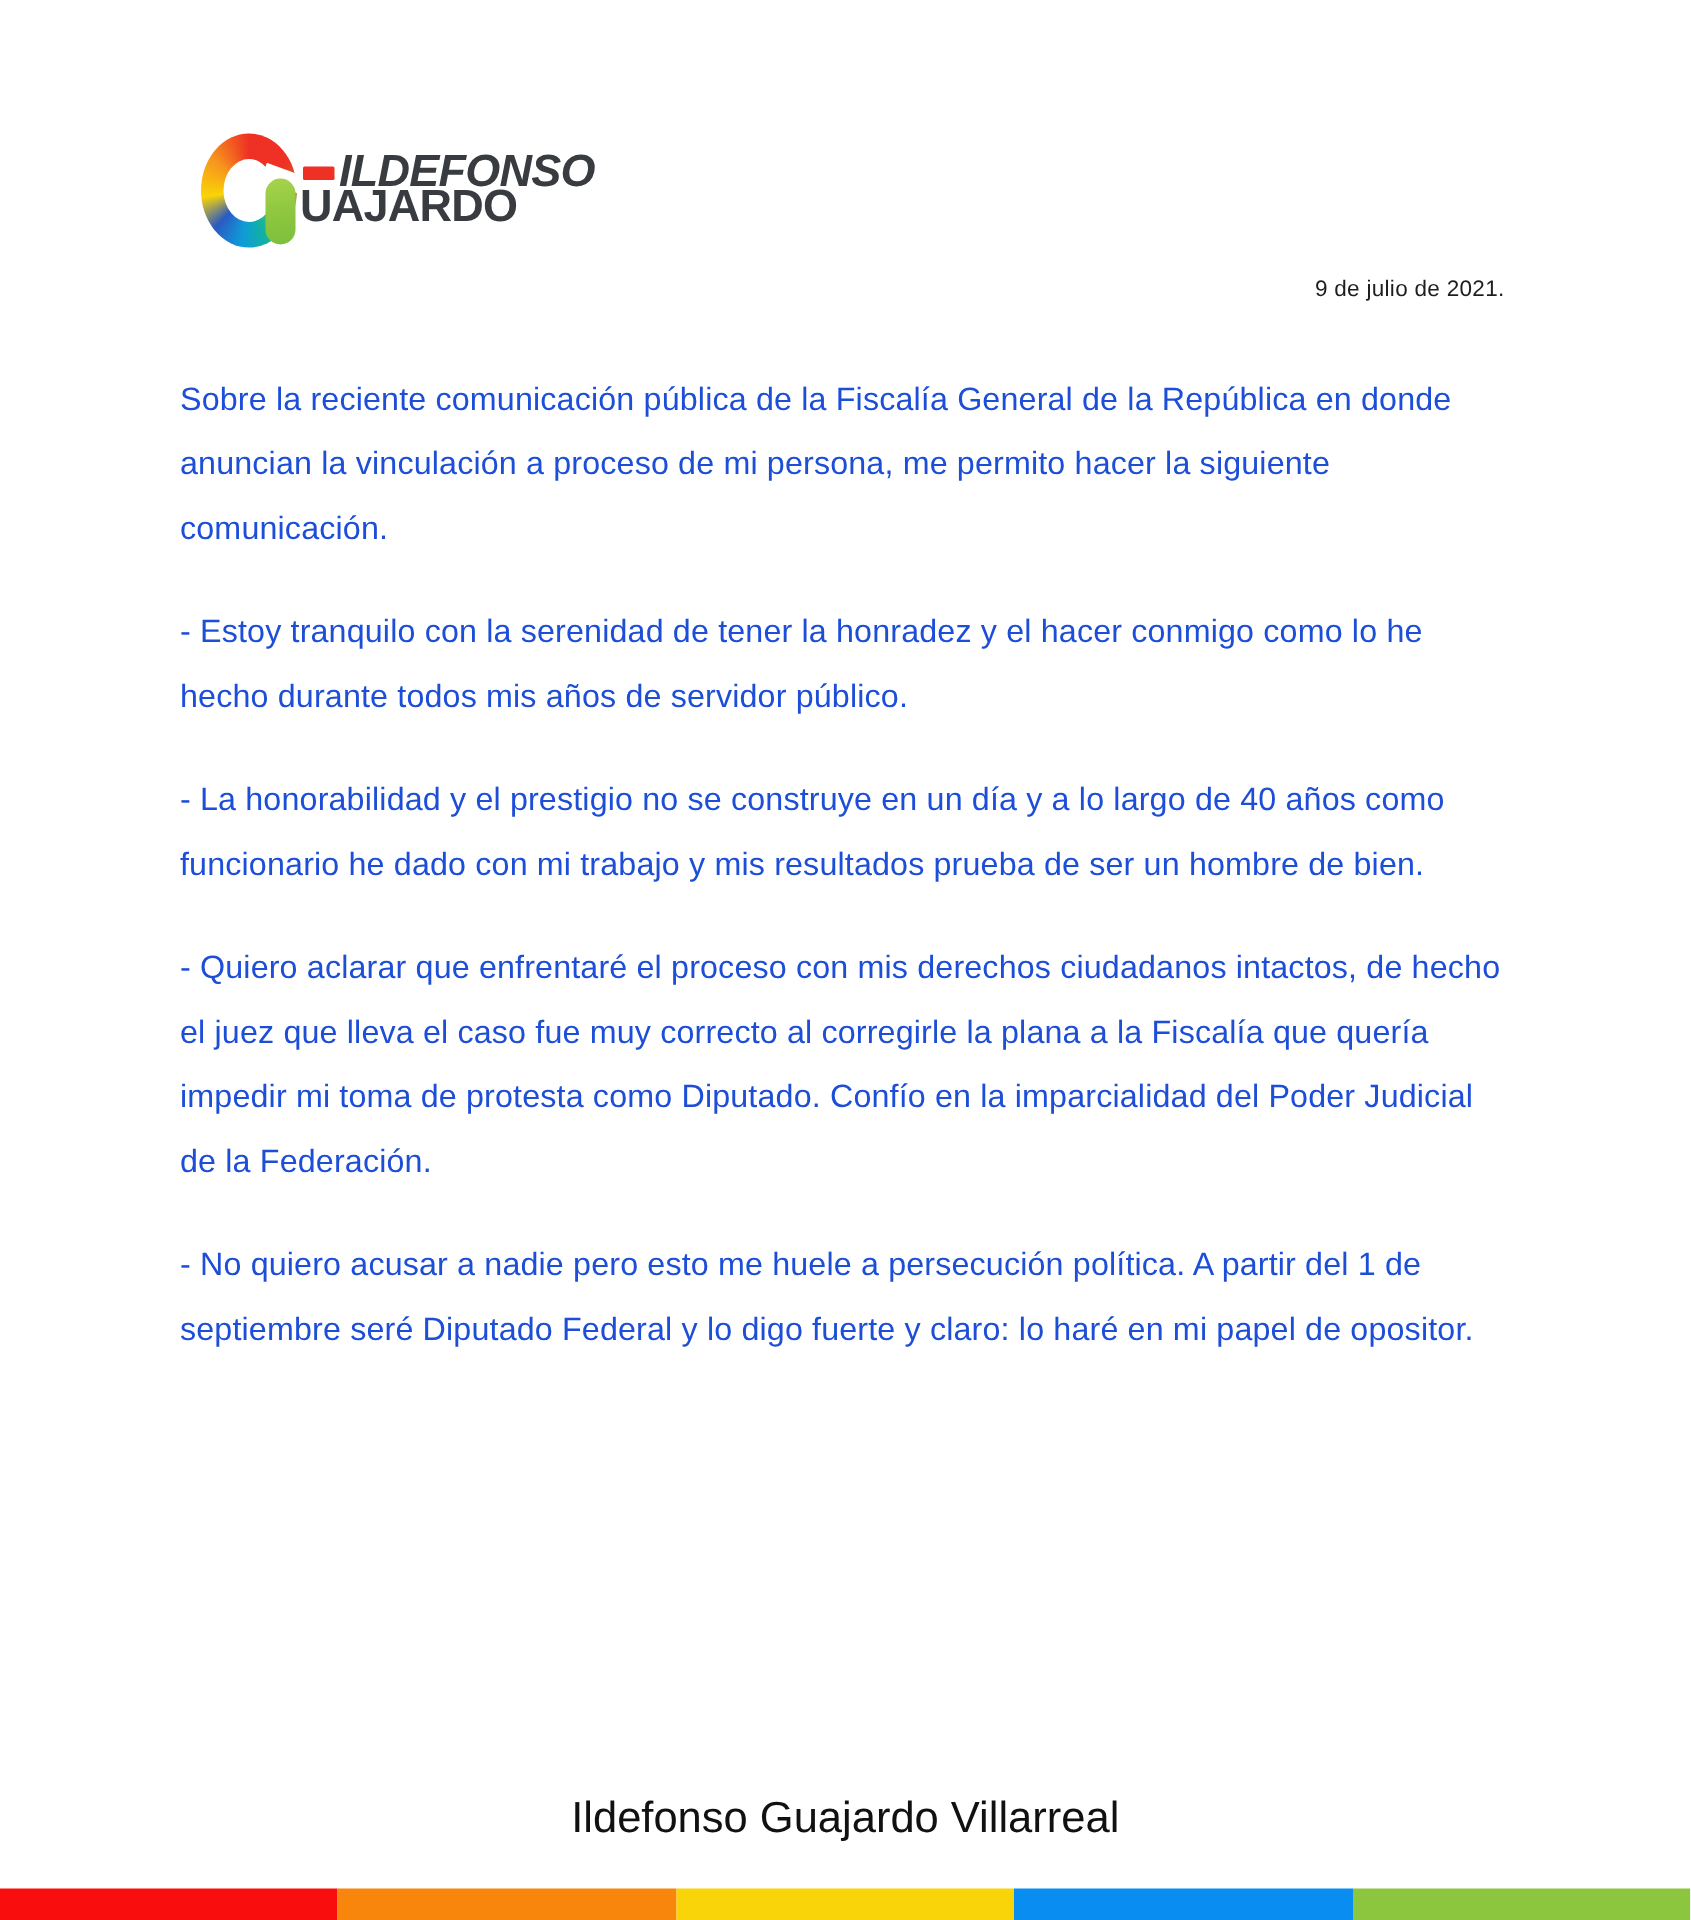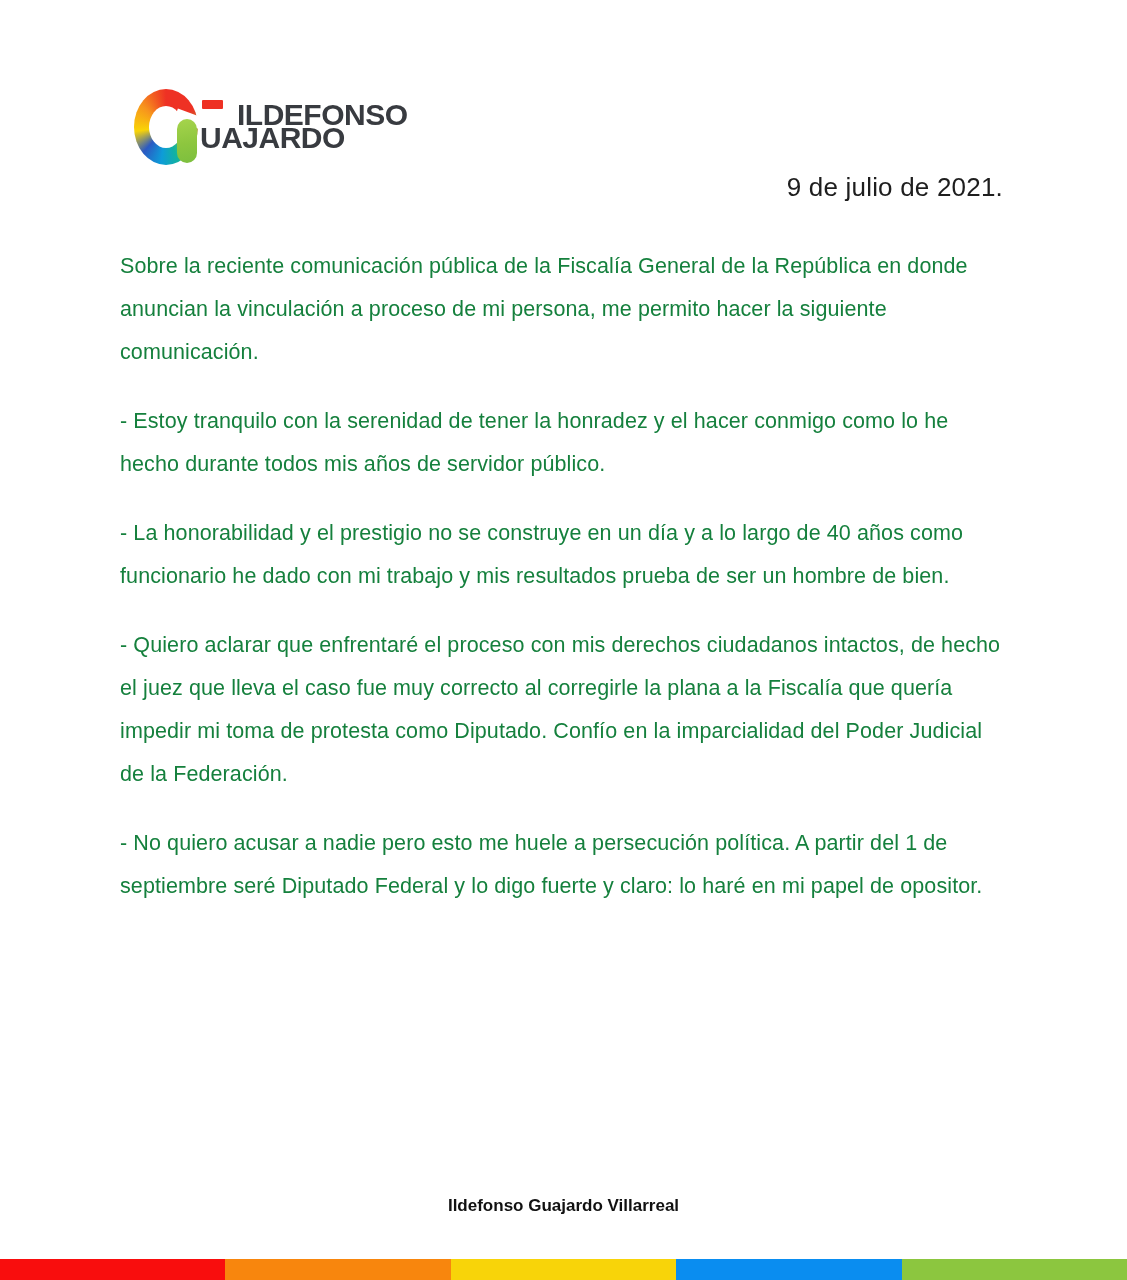--- a/index.html
+++ b/index.html
@@ -71,22 +71,23 @@
     width: 20px;
     height: 44px;
     border-radius: 10px;
     background: linear-gradient(170deg, #a6d44c 0%, #8dc63f 55%, #7cbf3e 100%);
   }
   .wordmark-line1 {
     position: absolute;
     left: 68px;
     top: 11px;
     display: flex;
-    align-items: flex-start;
-    gap: 14px;
+    align-items: center;
+    gap: 3px;
+    font-style: italic;
   }
   .logo-dash {
     width: 21px;
     height: 9px;
     border-radius: 1px;
   }
   .wordmark-text {
     font-size: 30px;
     font-weight: bold;
     letter-spacing: -0.5px;
@@ -96,50 +97,50 @@
   }
   .wordmark-line2 {
     position: absolute;
     left: 66px;
     top: 34px;
   }
 
   
   .date-line {
     position: absolute;
-    top: 172px;
+    top: 184px;
     right: 124px;
-    font-size: 26px;
+    font-size: 15px;
     color: #1e1e1e;
     letter-spacing: 0.2px;
   }
 
   
   .content {
     position: absolute;
     left: 120px;
     top: 245px;
     width: 888px;
     font-size: 21.5px;
     line-height: 43px;
-    color: #15803d;
+    color: #1d4ed8;
     letter-spacing: 0.1px;
   }
   .content p { margin-bottom: 26px; }
   .content p:last-child { margin-bottom: 0; }
 
   .signature {
     margin-top: 28px;
     text-align: center;
-    font-weight: bold;
+    font-weight: normal;
     width: 1127px;
     position: absolute;
     left: 0;
     top: 1168px;
-    font-size: 17px;
+    font-size: 29px;
     color: #111111;
   }
 
   
   .footer-stripe {
     position: absolute;
     left: 0;
     right: 0;
     bottom: 0;
     height: 21px;

